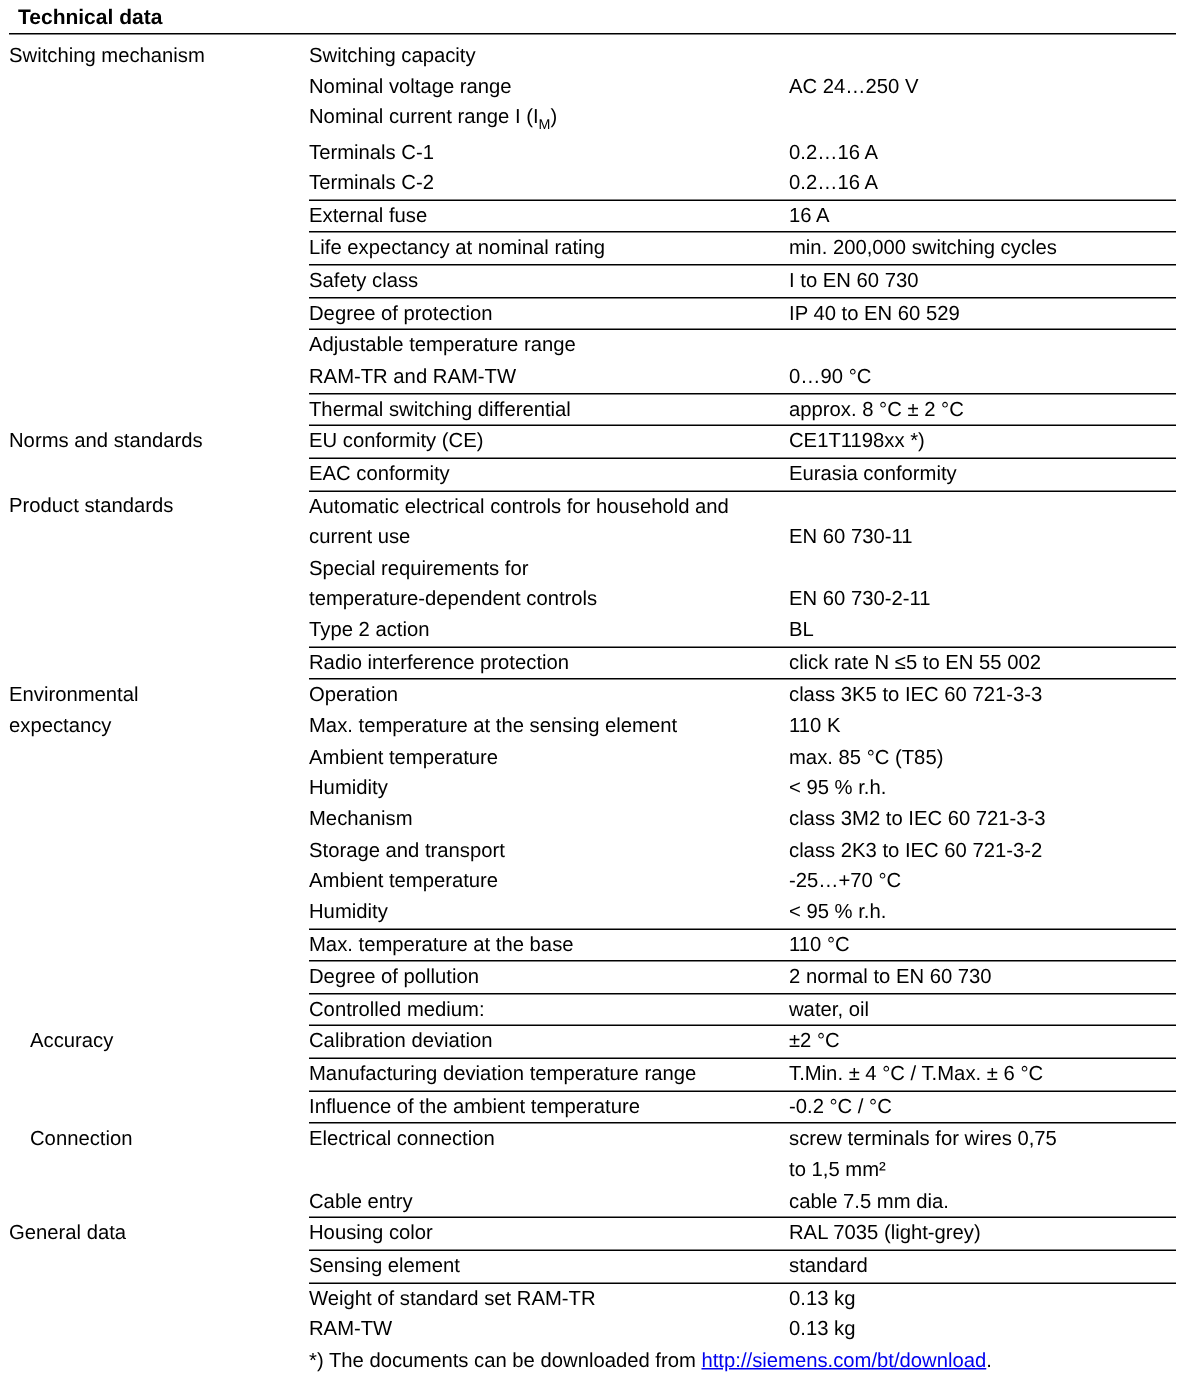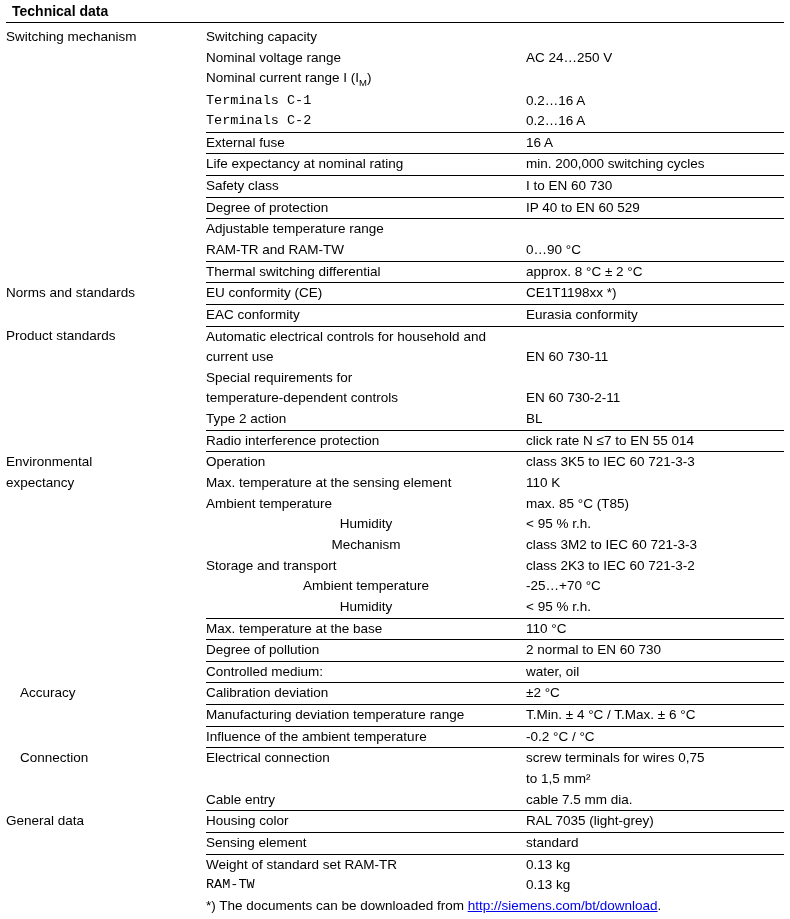--- a/index.html
+++ b/index.html
@@ -53,23 +53,23 @@
   }
   td.val {
     padding-left: 2px;
   }
   
   tr.sep > td.item, tr.sep > td.val {
     border-top: 1px solid #000;
     margin-top: 8px;
   }
   .i1 { padding-left: 24px; }
-  .i3 { padding-left: 100px; font-family: Liberation Mono, monospace; }
+  .i3 { padding-left: 100px; }
   .i1b { padding-left: 20px; margin-left: 12px; }
-  .i2b { padding-left: 40px; text-align: center; }
+  .i2b { padding-left: 40px; }
   .sub {
     font-size: 9.5px;
     vertical-align: sub;
   }
   .spacer-row td { height: 4px; }
 </style>
 </head>
 <body>
 
 <div class="page">
@@ -171,21 +171,21 @@
         <td class="val">EN 60 730-2-11</td>
       </tr>
       <tr>
         <td class="item i1b">Type 2 action</td>
         <td class="val">BL</td>
       </tr>
 
       <tr class="sep">
         <td class="label"></td>
         <td class="item">Radio interference protection</td>
-        <td class="val">click rate N ≤7 to EN 55 014</td>
+        <td class="val">click rate N ≤5 to EN 55 002</td>
       </tr>
 
       <tr class="sep">
         <td class="label">Environmental</td>
         <td class="item">Operation</td>
         <td class="val">class 3K5 to IEC 60 721-3-3</td>
       </tr>
       <tr>
         <td class="label">expectancy</td>
         <td class="item i1b">Max. temperature at the sensing element</td>

